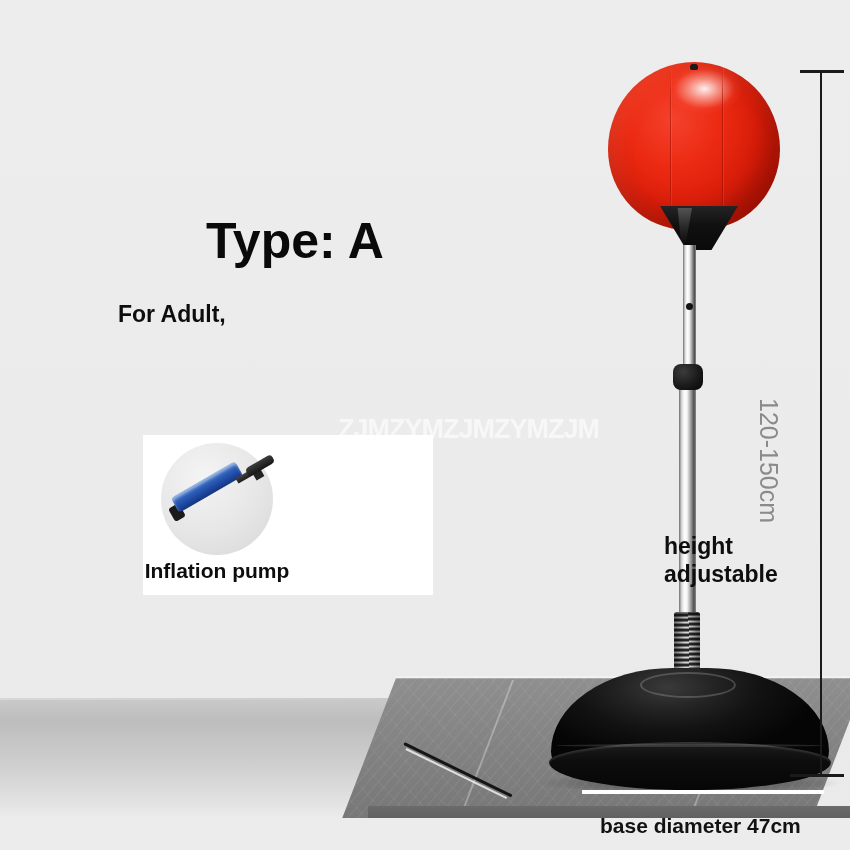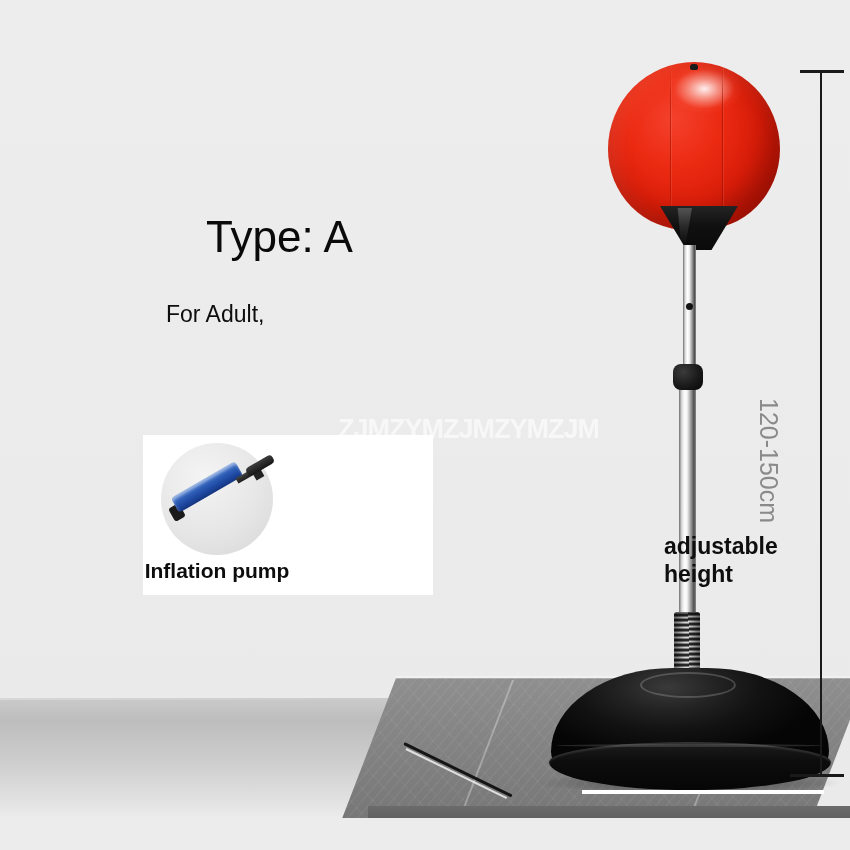--- a/index.html
+++ b/index.html
@@ -331,36 +331,35 @@
     font-weight: bold;
     line-height: 1.22;
     color: #0e0e0e;
   }
 
   
   .type-title {
     position: absolute;
     left: 206px;
     top: 212px;
-    font-size: 44px;
-    font-weight: normal;
+    font-size: 50px;
+    font-weight: bold;
     color: #0a0a0a;
     letter-spacing: 0px;
     white-space: nowrap;
   }
   .spec-block {
     position: absolute;
     left: 118px;
     top: 297px;
     font-size: 23px;
-    font-weight: normal;
+    font-weight: bold;
     line-height: 1.48;
     color: #0d0d0d;
     white-space: nowrap;
-    margin-left: 48px;
   }
 
   
   .inset {
     position: absolute;
     left: 143px;
     top: 435px;
     width: 290px;
     height: 160px;
     background: #ffffff;
@@ -559,19 +558,20 @@
   <div class="base-collar"></div>
   <div class="base-rim"></div>
   <div class="base-groove"></div>
 
   <div class="dim-cap-top"></div>
   <div class="dim-vline"></div>
   <div class="dim-cap-bottom"></div>
   <div class="dim-label-vertical">120-150cm</div>
 
   <div class="height-adjustable">
+    <div>height</div>
     <div>adjustable</div>
-    <div>height</div>
   </div>
 
   <div class="dim-baseline"></div>
+  <div class="base-caption">base diameter 47cm</div>
 
 </div>
 
 </body></html>

